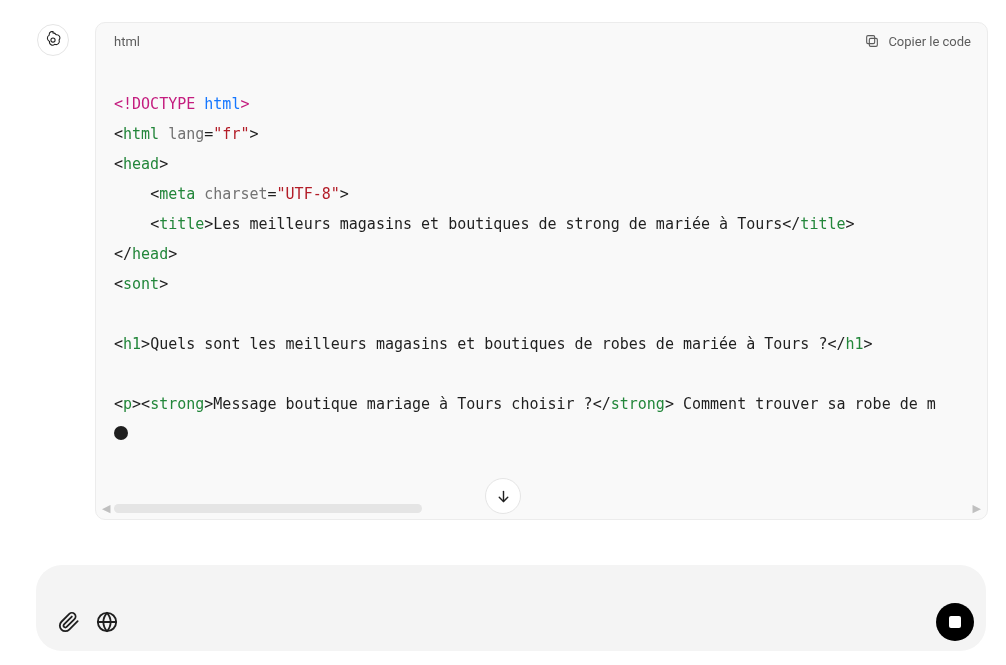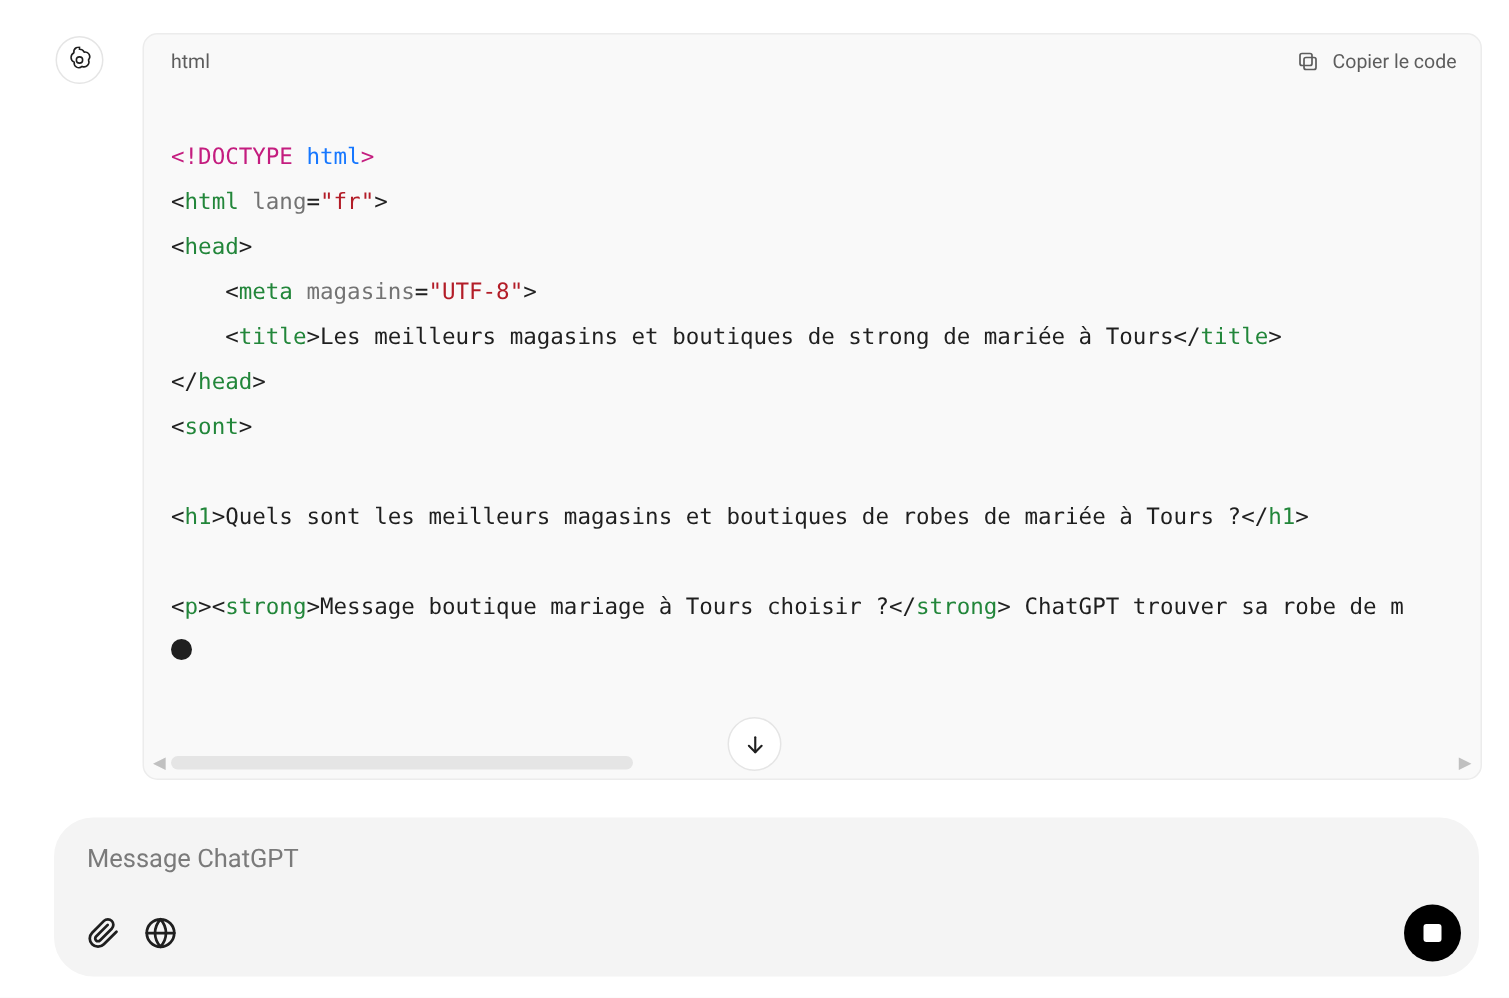--- a/index.html
+++ b/index.html
@@ -179,47 +179,46 @@
           <rect x="4" y="4" width="12" height="12" rx="2"></rect>
         </svg>
         <span>Copier le code</span>
       </div>
     </div>
 
     <div class="code-body">
 <span class="tok-doctype">&lt;!</span><span class="tok-doctype">DOCTYPE</span><span> </span><span class="tok-doctype-html">html</span><span class="tok-doctype">&gt;</span>
 <span class="tok-angle">&lt;</span><span class="tok-tag">html</span><span> </span><span class="tok-attr">lang</span><span class="tok-angle">=</span><span class="tok-string">"fr"</span><span class="tok-angle">&gt;</span>
 <span class="tok-angle">&lt;</span><span class="tok-tag">head</span><span class="tok-angle">&gt;</span>
-    <span class="tok-angle">&lt;</span><span class="tok-tag">meta</span><span> </span><span class="tok-attr">magasins</span><span class="tok-angle">=</span><span class="tok-string">"UTF-8"</span><span class="tok-angle">&gt;</span>
+    <span class="tok-angle">&lt;</span><span class="tok-tag">meta</span><span> </span><span class="tok-attr">charset</span><span class="tok-angle">=</span><span class="tok-string">"UTF-8"</span><span class="tok-angle">&gt;</span>
     <span class="tok-angle">&lt;</span><span class="tok-tag">title</span><span class="tok-angle">&gt;</span><span>Les meilleurs magasins et boutiques de strong de mariée à Tours</span><span class="tok-angle">&lt;/</span><span class="tok-tag">title</span><span class="tok-angle">&gt;</span>
 <span class="tok-angle">&lt;/</span><span class="tok-tag">head</span><span class="tok-angle">&gt;</span>
 <span class="tok-angle">&lt;</span><span class="tok-tag">sont</span><span class="tok-angle">&gt;</span>
 
 <span class="tok-angle">&lt;</span><span class="tok-tag">h1</span><span class="tok-angle">&gt;</span><span>Quels sont les meilleurs magasins et boutiques de robes de mariée à Tours ?</span><span class="tok-angle">&lt;/</span><span class="tok-tag">h1</span><span class="tok-angle">&gt;</span>
 
-<span class="tok-angle">&lt;</span><span class="tok-tag">p</span><span class="tok-angle">&gt;&lt;</span><span class="tok-tag">strong</span><span class="tok-angle">&gt;</span><span>Message boutique mariage à Tours choisir ?</span><span class="tok-angle">&lt;/</span><span class="tok-tag">strong</span><span class="tok-angle">&gt;</span><span> ChatGPT trouver sa robe de m</span>
+<span class="tok-angle">&lt;</span><span class="tok-tag">p</span><span class="tok-angle">&gt;&lt;</span><span class="tok-tag">strong</span><span class="tok-angle">&gt;</span><span>Message boutique mariage à Tours choisir ?</span><span class="tok-angle">&lt;/</span><span class="tok-tag">strong</span><span class="tok-angle">&gt;</span><span> Comment trouver sa robe de m</span>
 <span class="tok-cursor"></span>
 
     </div>
 
     <span class="hscroll-arrow left">◀</span>
     <div class="hscroll-track"></div>
     <span class="hscroll-arrow right">▶</span>
   </div>
 </div>
 
 <div class="scroll-down-btn">
   <svg viewBox="0 0 24 24" fill="none" stroke="#1f1f1f" stroke-width="2" stroke-linecap="round" stroke-linejoin="round">
     <line x1="12" y1="5" x2="12" y2="19"></line>
     <polyline points="6 13 12 19 18 13"></polyline>
   </svg>
 </div>
 
 <div class="composer">
-  <div class="composer-placeholder">Message ChatGPT</div>
   <div class="composer-row">
     <span class="composer-icon">
       <svg viewBox="0 0 24 24" fill="none" stroke="currentColor" stroke-width="2" stroke-linecap="round" stroke-linejoin="round">
         <path d="M21.44 11.05 12.25 20.24a6 6 0 0 1-8.49-8.49l8.57-8.57a4 4 0 1 1 5.66 5.66L9.41 17.41a2 2 0 0 1-2.83-2.83l8.49-8.48"></path>
       </svg>
     </span>
     <span class="composer-icon">
       <svg viewBox="0 0 24 24" fill="none" stroke="currentColor" stroke-width="2" stroke-linecap="round" stroke-linejoin="round">
         <circle cx="12" cy="12" r="10"></circle>
         <line x1="2" y1="12" x2="22" y2="12"></line>

